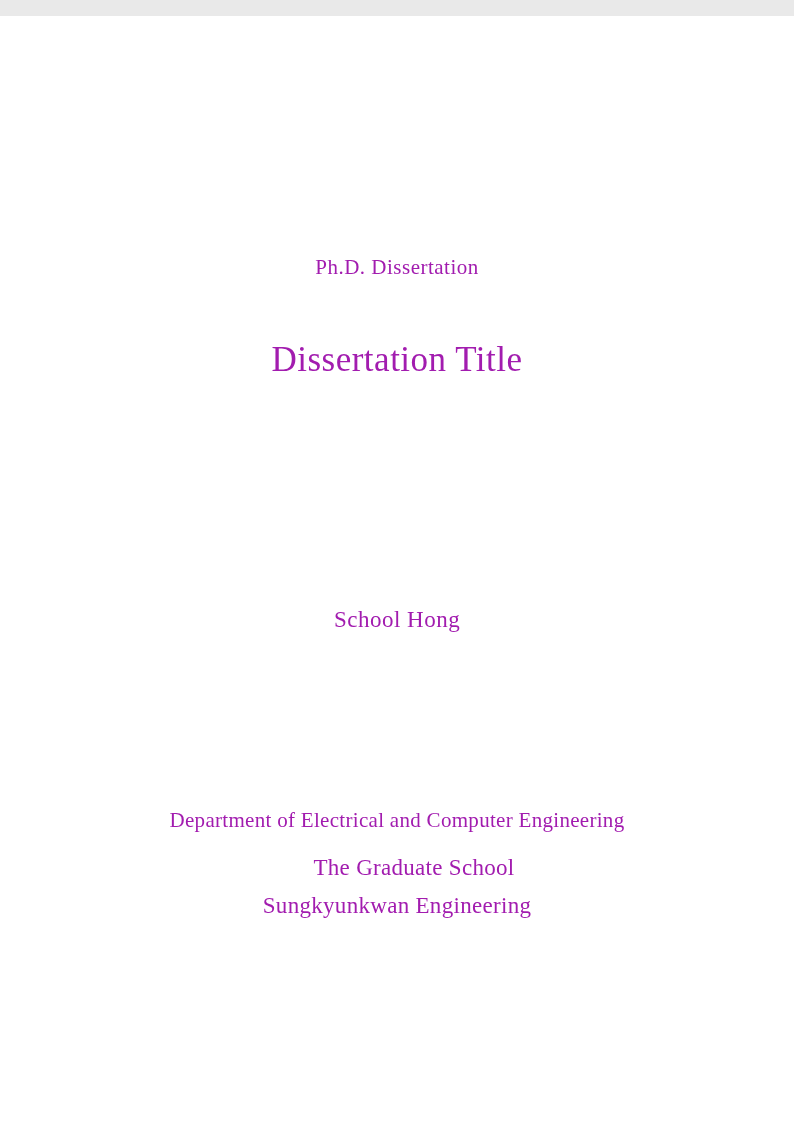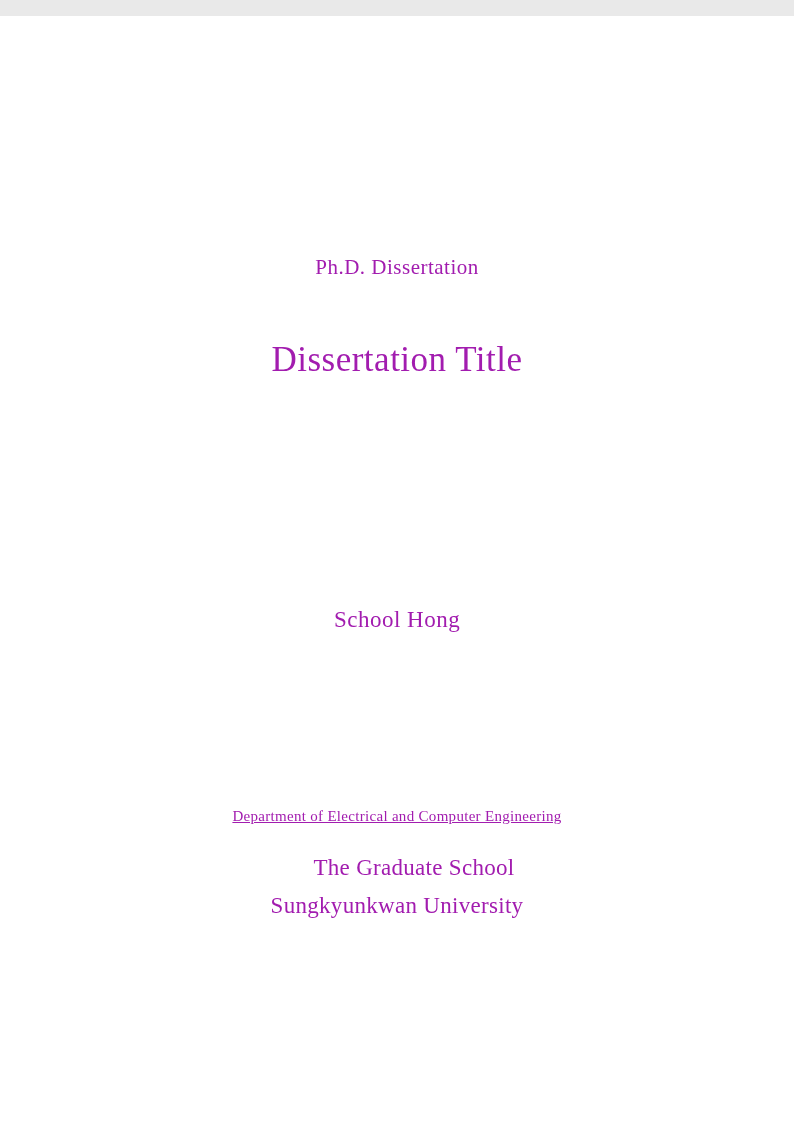--- a/index.html
+++ b/index.html
@@ -36,23 +36,22 @@
     font-size: 35px;
     letter-spacing: 0.5px;
   }
   .author {
     top: 591px;
     font-size: 23px;
     letter-spacing: 0.5px;
   }
   .dept {
     top: 792px;
-    font-size: 15px;
+    font-size: 21px;
     letter-spacing: 0.3px;
-    text-decoration: underline;
   }
   .school {
     top: 839px;
     font-size: 23px;
     letter-spacing: 0.3px;
     padding-left: 17px;
   }
   .university {
     top: 877px;
     font-size: 23px;
@@ -65,15 +64,15 @@
 <div class="page">
   <div class="line category">Ph.D. Dissertation</div>
 
   <h1 class="line title">Dissertation Title</h1>
 
   <div class="line author">School Hong</div>
 
   <div>
     <div class="line dept">Department of Electrical and Computer Engineering</div>
     <div class="line school">The Graduate School</div>
-    <div class="line university">Sungkyunkwan University</div>
+    <div class="line university">Sungkyunkwan Engineering</div>
   </div>
 </div>
 
 </body></html>

